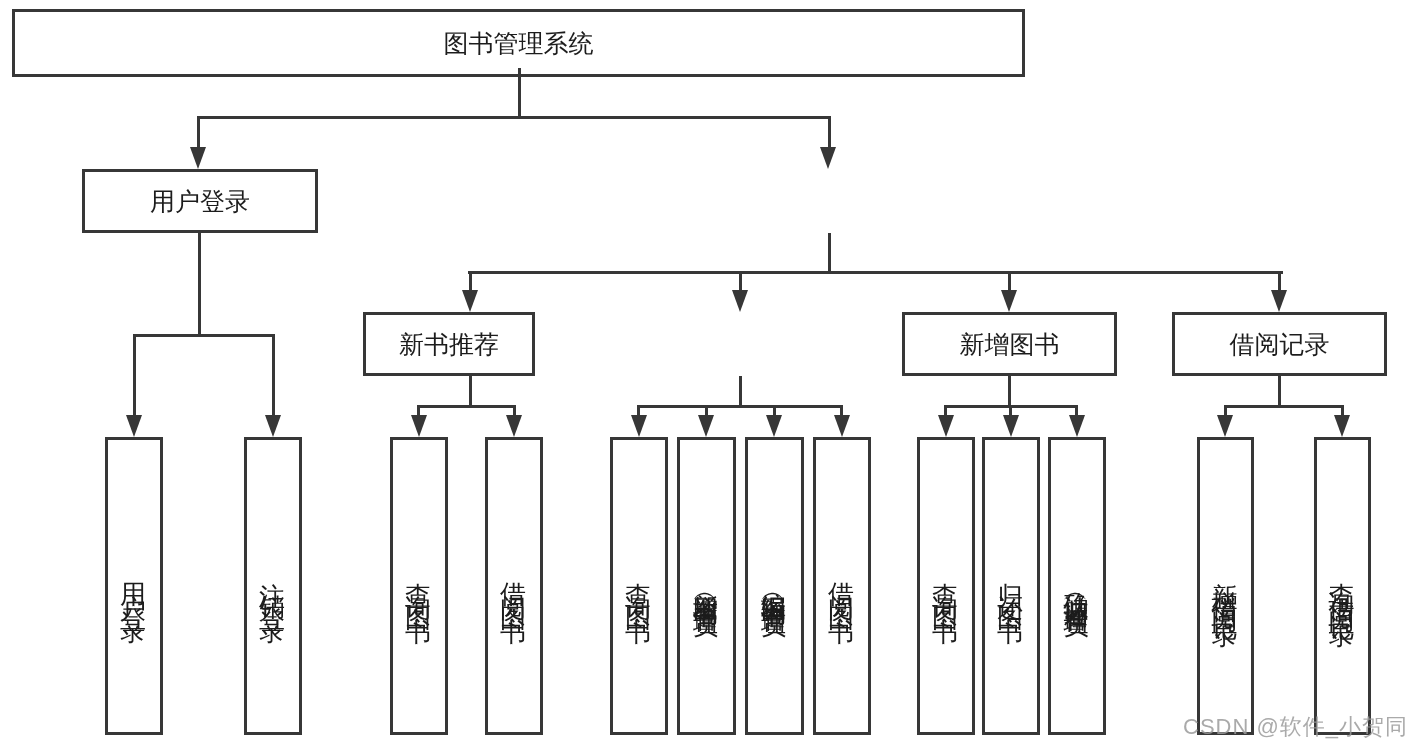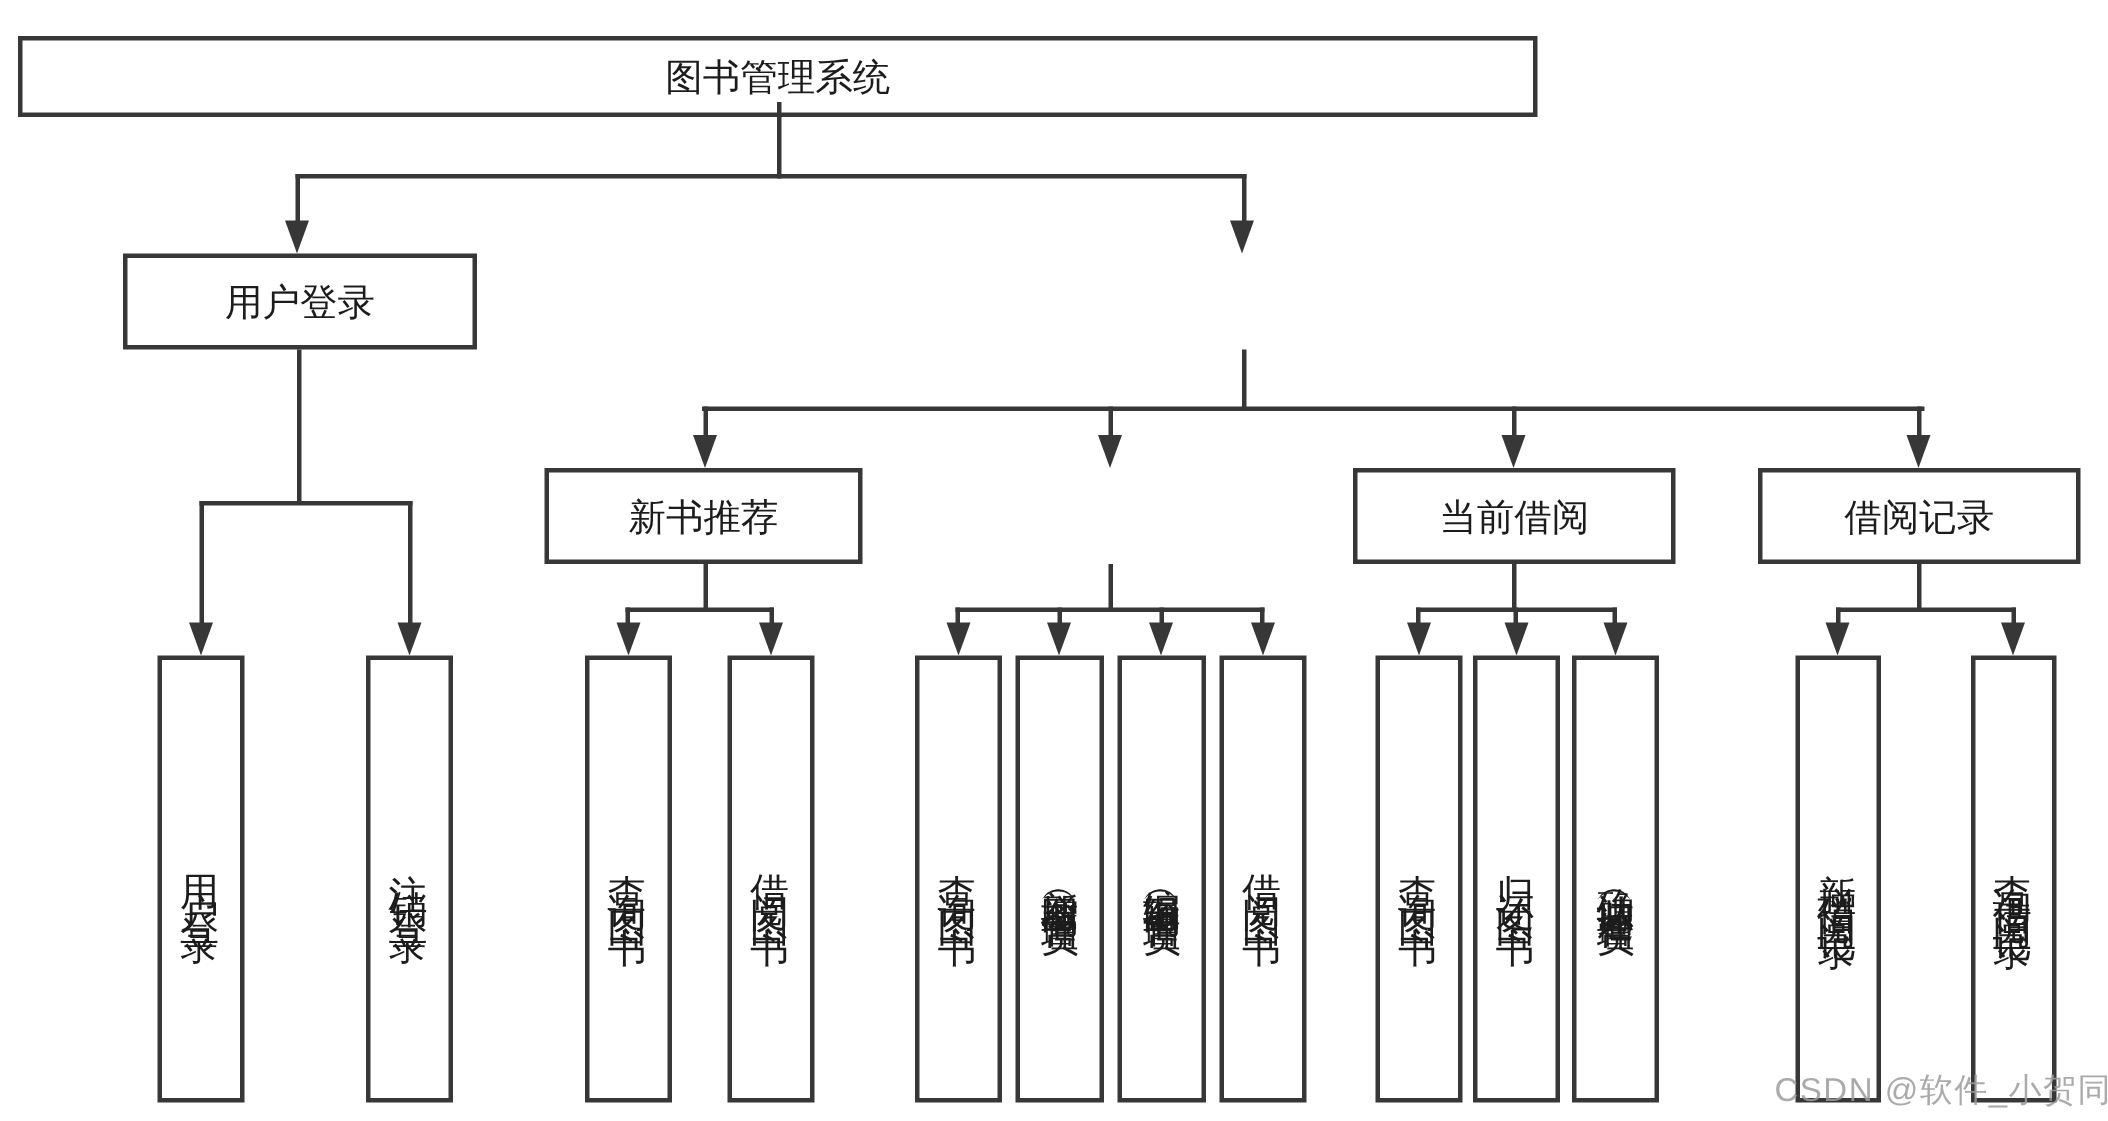--- a/index.html
+++ b/index.html
@@ -60,21 +60,21 @@
     letter-spacing: 1px;
     color: rgba(155, 155, 155, 0.85);
     white-space: nowrap;
   }
 </style>
 </head>
 <body>
 
 <div id="canvas">
 
-  <div class="box" style="left:12px;top:24px;width:1013px;height:54px">
+  <div class="box" style="left:12px;top:9px;width:1013px;height:68px">
     <span class="hlbl">图书管理系统</span>
   </div>
 
   <div class="line" style="left:518px;top:68px;width:3px;height:51px"></div>
   <div class="line" style="left:197px;top:116px;width:634px;height:3px"></div>
   <div class="line" style="left:197px;top:116px;width:3px;height:34px"></div>
   <div class="arrowhead" style="left:190px;top:147px"></div>
   <div class="line" style="left:828px;top:116px;width:3px;height:34px"></div>
   <div class="arrowhead" style="left:820px;top:147px"></div>
 
@@ -93,25 +93,25 @@
   <div class="line" style="left:468px;top:271px;width:815px;height:3px"></div>
   <div class="line" style="left:469px;top:271px;width:3px;height:21px"></div>
   <div class="arrowhead" style="left:462px;top:290px"></div>
   <div class="line" style="left:739px;top:271px;width:3px;height:21px"></div>
   <div class="arrowhead" style="left:732px;top:290px"></div>
   <div class="line" style="left:1008px;top:271px;width:3px;height:21px"></div>
   <div class="arrowhead" style="left:1001px;top:290px"></div>
   <div class="line" style="left:1278px;top:271px;width:3px;height:21px"></div>
   <div class="arrowhead" style="left:1271px;top:290px"></div>
 
-  <div class="box" style="left:363px;top:312px;width:212px;height:64px">
+  <div class="box" style="left:363px;top:312px;width:172px;height:64px">
     <span class="hlbl">新书推荐</span>
   </div>
   <div class="box" style="left:902px;top:312px;width:215px;height:64px">
-    <span class="hlbl">当前借阅</span>
+    <span class="hlbl">新增图书</span>
   </div>
   <div class="box" style="left:1172px;top:312px;width:215px;height:64px">
     <span class="hlbl">借阅记录</span>
   </div>
 
   <div class="line" style="left:469px;top:376px;width:3px;height:31px"></div>
   <div class="line" style="left:417px;top:405px;width:99px;height:3px"></div>
   <div class="line" style="left:417px;top:405px;width:3px;height:13px"></div>
   <div class="arrowhead" style="left:411px;top:415px"></div>
   <div class="line" style="left:513px;top:405px;width:3px;height:13px"></div>

